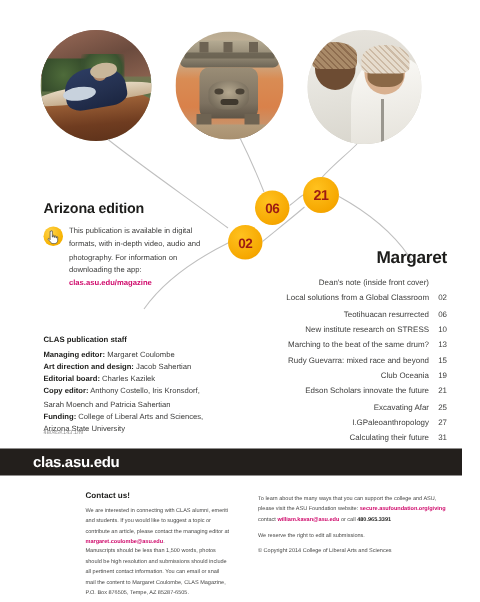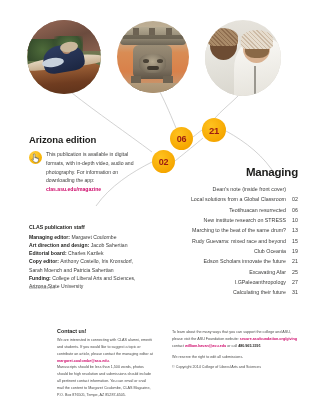--- a/index.html
+++ b/index.html
@@ -270,23 +270,26 @@
       <b>Funding:</b>
       <span>College of Liberal Arts and Sciences,</span>
     </div>
     <div class="staff-line">
       <span>Arizona State University</span>
     </div>
   </div>
 
   <div class="code">48045K143.1ml</div>
 
+  <div class="urlband">
+    <span>clas.asu.edu</span>
+  </div>
 
   <div class="contents">
-    <h2>Managing</h2>
+    <h2>Margaret</h2>
 
     <div class="toc-row">
       <span>Dean's note (inside front cover)</span><span class="toc-pg"></span>
     </div>
     <div class="toc-row">
       <span>Local solutions from a Global Classroom</span><span class="toc-pg">02</span>
     </div>
     <div class="toc-row">
       <span>Teotihuacan resurrected</span><span class="toc-pg">06</span>
     </div>

